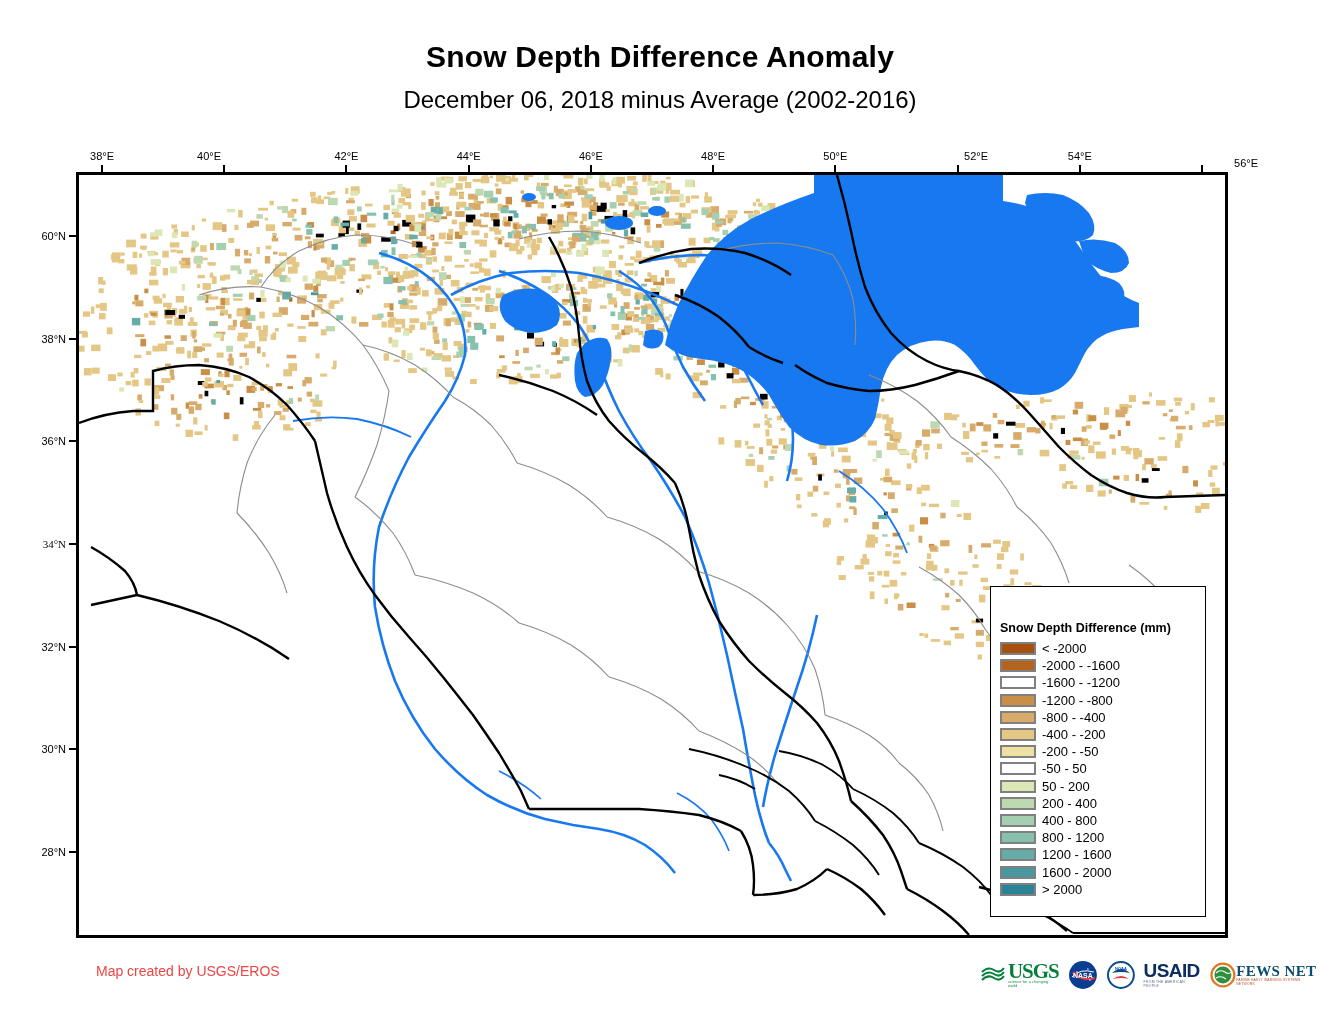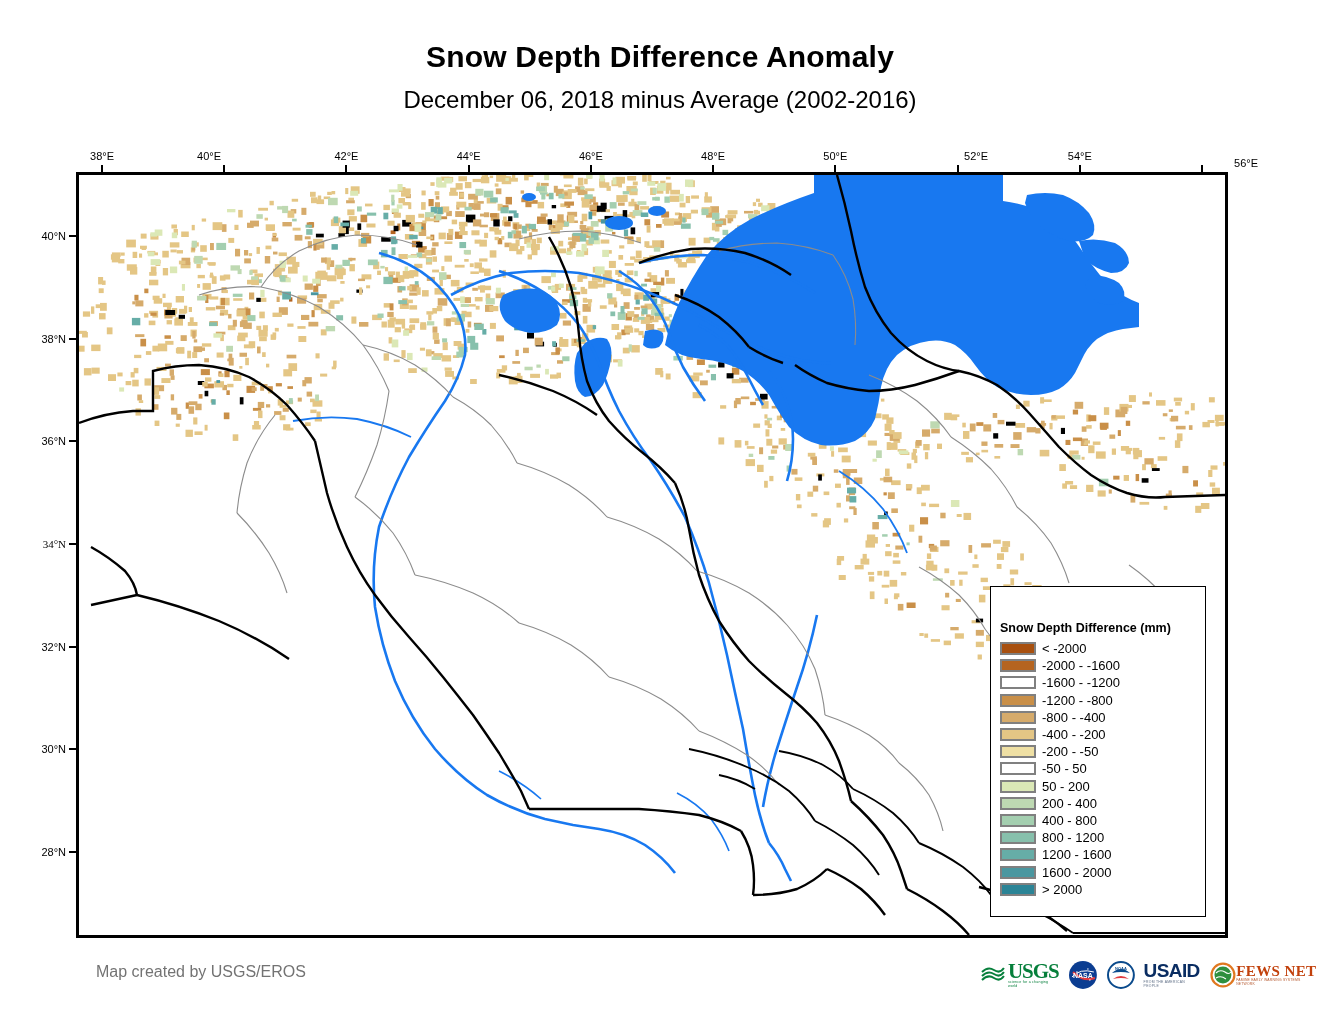--- a/index.html
+++ b/index.html
@@ -53,41 +53,41 @@
     flex:0 0 auto;margin-right:6px;
   }
   .legend-label{font-size:13px;color:#000;white-space:nowrap;line-height:1;}
   .legend-note{
     margin-top:7px;font-size:11.5px;color:#000;line-height:1.25;
     border-top:0;white-space:pre-line;
   }
 
   
   .credit{
-    position:absolute;left:96px;top:963px;font-size:16px;color:#737373;
+    position:absolute;left:96px;top:963px;font-size:14px;color:#ef4444;
   }
   .logos{
     position:absolute;left:980px;top:958px;height:34px;
     display:flex;align-items:center;gap:9px;
   }
   .logo{height:30px;display:flex;align-items:center;justify-content:center;}
   .logo-usgs{gap:2px;}
   .usgs-text{
     font-family:"Liberation Serif",serif;font-weight:bold;font-size:21px;
     color:#067f3b;letter-spacing:-1px;line-height:.9;
   }
   .usgs-tag{font-size:3.6px;color:#067f3b;letter-spacing:.2px;}
   .usaid-text{
     font-family:"Liberation Sans",sans-serif;font-weight:bold;font-size:19px;
     color:#0a2d62;letter-spacing:-.6px;line-height:.9;
   }
   .usaid-tag{font-size:3.4px;color:#5a6a82;letter-spacing:.3px;}
   .fews-text{
     font-family:"Liberation Serif",serif;font-weight:bold;font-size:15px;
-    color:#c2410c;letter-spacing:.4px;line-height:.95;
+    color:#0c4a6e;letter-spacing:.4px;line-height:.95;
   }
   .fews-tag{font-size:3.4px;color:#b4552a;letter-spacing:.2px;}
   .stack{display:flex;flex-direction:column;justify-content:center;}
 </style>
 </head>
 <body>
 
 <div class="title">Snow Depth Difference Anomaly</div>
 <div class="subtitle">December 06, 2018 minus Average (2002-2016)</div>
 
@@ -108,21 +108,21 @@
     <div class="tick-x" style="left: 834.333px; top: 165px;"></div>
     <div class="lon-label" style="left: 957.556px; top: 150px; padding-left: 37px;">52°E</div>
     <div class="tick-x" style="left: 956.556px; top: 165px;"></div>
     <div class="lon-label" style="left: 1079.78px; top: 150px;">54°E</div>
     <div class="tick-x" style="left: 1078.78px; top: 165px;"></div>
     <div class="lon-label" style="left: 1246px; top: 150px; margin-top: 7px;">56°E</div>
     <div class="tick-x" style="left: 1201px; top: 165px;"></div>
   </div>
 
 <div id="lat-axis">
-    <div class="lat-label" style="left: 18px; top: 236px; width: 48px;">40°N</div>
+    <div class="lat-label" style="left: 18px; top: 236px; width: 48px;">60°N</div>
     <div class="tick-y" style="left: 69px; top: 235px;"></div>
     <div class="lat-label" style="left: 18px; top: 338.667px; width: 48px;">38°N</div>
     <div class="tick-y" style="left: 69px; top: 337.667px;"></div>
     <div class="lat-label" style="left: 18px; top: 441.333px; width: 48px;">36°N</div>
     <div class="tick-y" style="left: 69px; top: 440.333px;"></div>
     <div class="lat-label" style="left: 18px; top: 544px; width: 48px; font-family: Liberation Serif, serif;">34°N</div>
     <div class="tick-y" style="left: 69px; top: 543px;"></div>
     <div class="lat-label" style="left: 18px; top: 646.667px; width: 48px;">32°N</div>
     <div class="tick-y" style="left: 69px; top: 645.667px;"></div>
     <div class="lat-label" style="left: 18px; top: 749.333px; width: 48px;">30°N</div>

